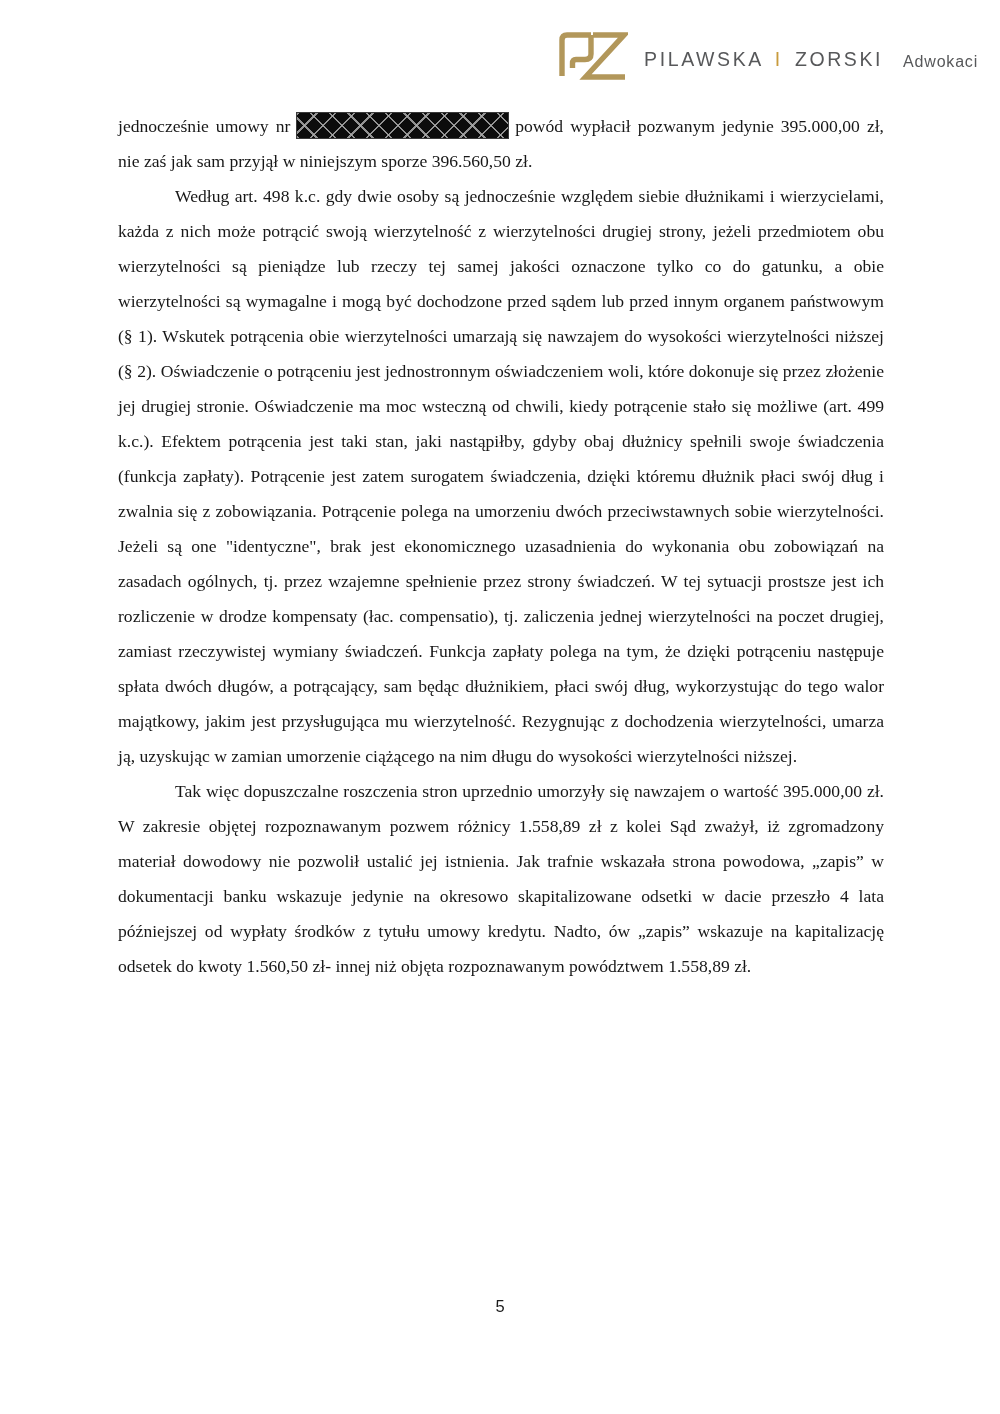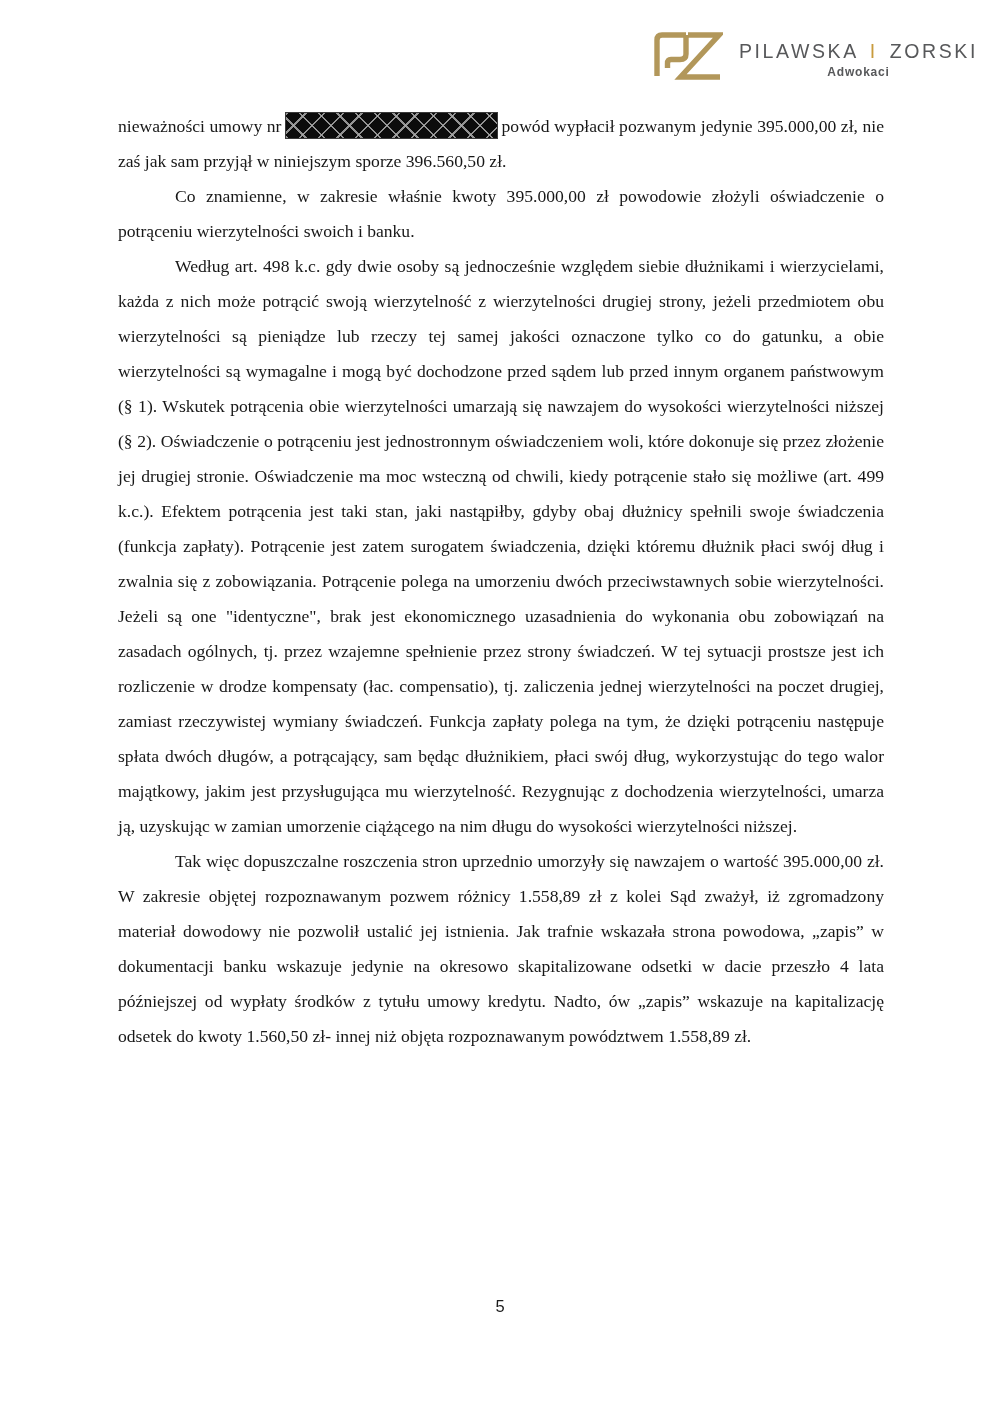--- a/index.html
+++ b/index.html
@@ -18,37 +18,38 @@
     overflow:hidden;
     font-family:"Liberation Serif", serif;
   }
   
   .letterhead{
     position:absolute;top:27px;right:22px;
     display:flex;align-items:center;gap:16px;
   }
   .monogram{display:block;width:70px;height:64px;}
   .monogram path{fill:none;stroke:var(--gold);stroke-width:5.4;}
-  .wordmark{display:flex;flex-direction:column;align-items:center;}
+  .wordmark{display:flex;flex-direction:row;align-items:flex-end;}
   .firm-line{
     font-family:"Liberation Sans", sans-serif;
     font-weight:300;
     font-size:19.5px;
     letter-spacing:2.6px;
     color:var(--firm-gray);
     white-space:nowrap;
   }
   .firm-sep{color:var(--sep-gold);padding:0 4px;}
   .firm-subtitle{
     font-family:"Liberation Sans", sans-serif;
-    font-weight:700;
-    font-size:12px;
+    font-weight:400;
+    font-size:16px;
     letter-spacing:0.8px;
     color:var(--firm-gray);
     margin-top:2px;
+    margin-left:20px;
   }
   
   .doc-body{
     position:absolute;
     left:118px;top:109px;width:766px;
     font-size:17.6px;
     line-height:35px;
     color:var(--ink);
     text-align:justify;
   }
@@ -89,22 +90,21 @@
       <div class="firm-line">
         <span>PILAWSKA</span>
         <span class="firm-sep">I</span>
         <span>ZORSKI</span>
       </div>
       <div class="firm-subtitle">Adwokaci</div>
     </div>
   </header>
 
   <main class="doc-body" id="doc-body">
-      <p class="para"><span>nieważności umowy nr </span><span class="redacted"></span><span> powód wypłacił pozwanym jedynie 395.000,00 zł, nie zaś jak sam przyjął w niniejszym sporze 396.560,50 zł.</span></p>
-      <p class="para indent"><span>Co znamienne, w zakresie właśnie kwoty 395.000,00 zł powodowie złożyli oświadczenie o potrąceniu wierzytelności swoich i banku.</span></p>
+      <p class="para"><span>jednocześnie umowy nr </span><span class="redacted"></span><span> powód wypłacił pozwanym jedynie 395.000,00 zł, nie zaś jak sam przyjął w niniejszym sporze 396.560,50 zł.</span></p>
       <p class="para indent"><span>Według art. 498 k.c. gdy dwie osoby są jednocześnie względem siebie dłużnikami i wierzycielami, każda z nich może potrącić swoją wierzytelność z wierzytelności drugiej strony, jeżeli przedmiotem obu wierzytelności są pieniądze lub rzeczy tej samej jakości oznaczone tylko co do gatunku, a obie wierzytelności są wymagalne i mogą być dochodzone przed sądem lub przed innym organem państwowym (§ 1). Wskutek potrącenia obie wierzytelności umarzają się nawzajem do wysokości wierzytelności niższej (§ 2). Oświadczenie o potrąceniu jest jednostronnym oświadczeniem woli, które dokonuje się przez złożenie jej drugiej stronie. Oświadczenie ma moc wsteczną od chwili, kiedy potrącenie stało się możliwe (art. 499 k.c.). Efektem potrącenia jest taki stan, jaki nastąpiłby, gdyby obaj dłużnicy spełnili swoje świadczenia (funkcja zapłaty). Potrącenie jest zatem surogatem świadczenia, dzięki któremu dłużnik płaci swój dług i zwalnia się z zobowiązania. Potrącenie polega na umorzeniu dwóch przeciwstawnych sobie wierzytelności. Jeżeli są one "identyczne", brak jest ekonomicznego uzasadnienia do wykonania obu zobowiązań na zasadach ogólnych, tj. przez wzajemne spełnienie przez strony świadczeń. W tej sytuacji prostsze jest ich rozliczenie w drodze kompensaty (łac. </span><span class="it">compensatio</span><span>), tj. zaliczenia jednej wierzytelności na poczet drugiej, zamiast rzeczywistej wymiany świadczeń. Funkcja zapłaty polega na tym, że dzięki potrąceniu następuje spłata dwóch długów, a potrącający, sam będąc dłużnikiem, płaci swój dług, wykorzystując do tego walor majątkowy, jakim jest przysługująca mu wierzytelność. Rezygnując z dochodzenia wierzytelności, umarza ją, uzyskując w zamian umorzenie ciążącego na nim długu do wysokości wierzytelności niższej.</span></p>
       <p class="para indent"><span>Tak więc dopuszczalne roszczenia stron uprzednio umorzyły się nawzajem o wartość 395.000,00 zł. W zakresie objętej rozpoznawanym pozwem różnicy 1.558,89 zł z kolei Sąd zważył, iż zgromadzony materiał dowodowy nie pozwolił ustalić jej istnienia. Jak trafnie wskazała strona powodowa, „zapis” w dokumentacji banku wskazuje jedynie na okresowo skapitalizowane odsetki w dacie przeszło 4 lata późniejszej od wypłaty środków z tytułu umowy kredytu. Nadto, ów „zapis” wskazuje na kapitalizację odsetek do kwoty 1.560,50 zł- innej niż objęta rozpoznawanym powództwem 1.558,89 zł.</span></p>
     </main>
 
   <footer class="page-footer">
     <span>5</span>
   </footer>
 
 </div>
 

